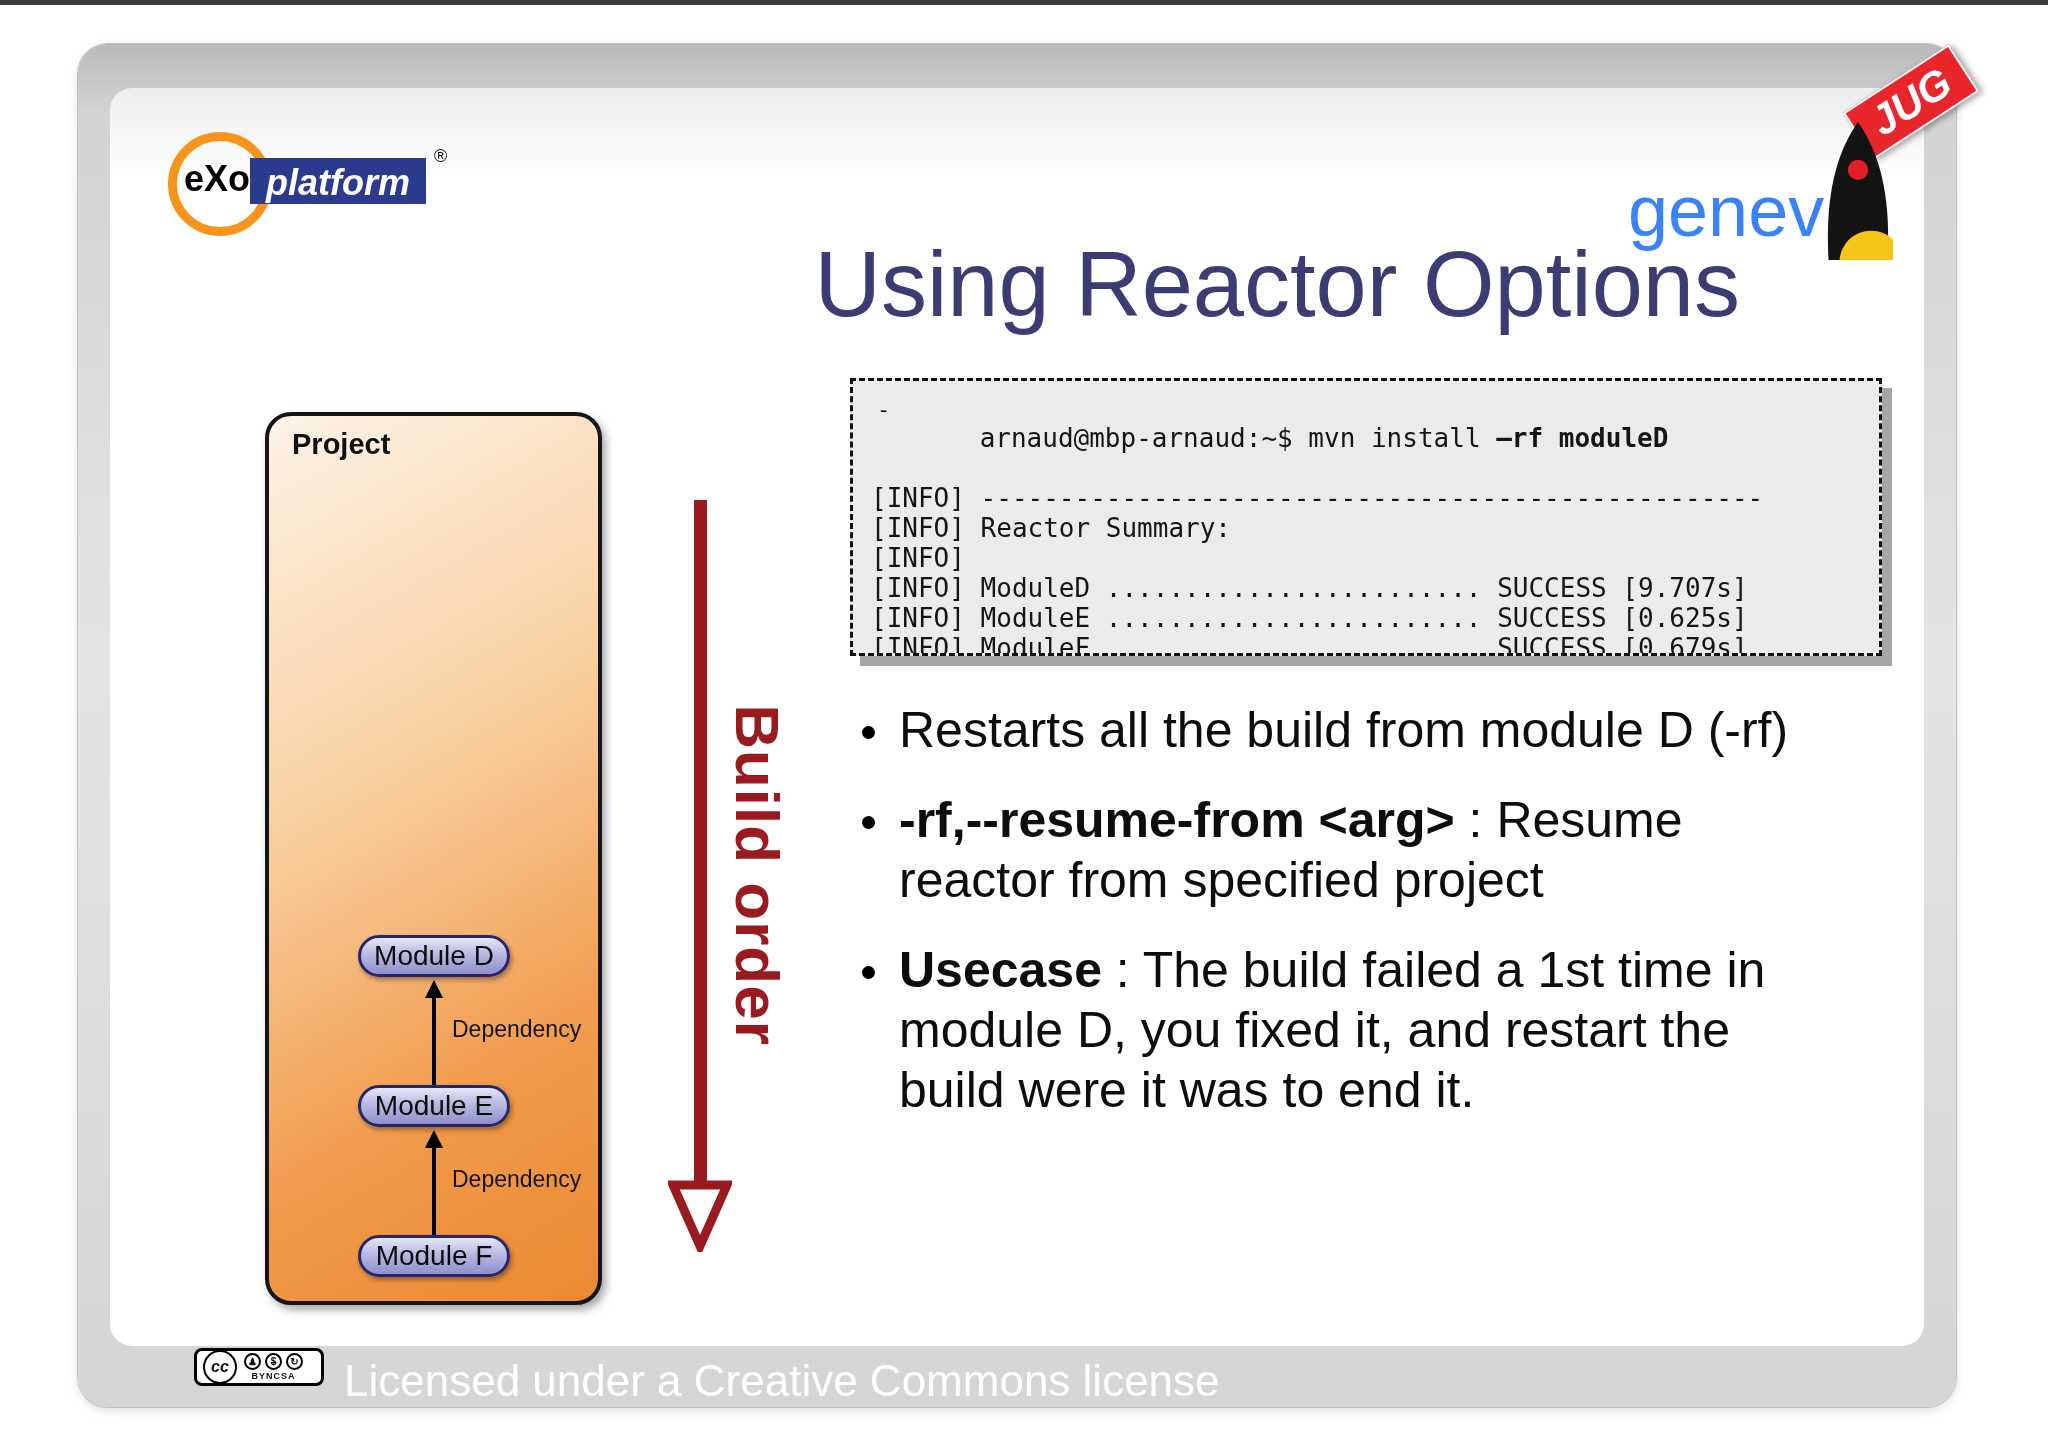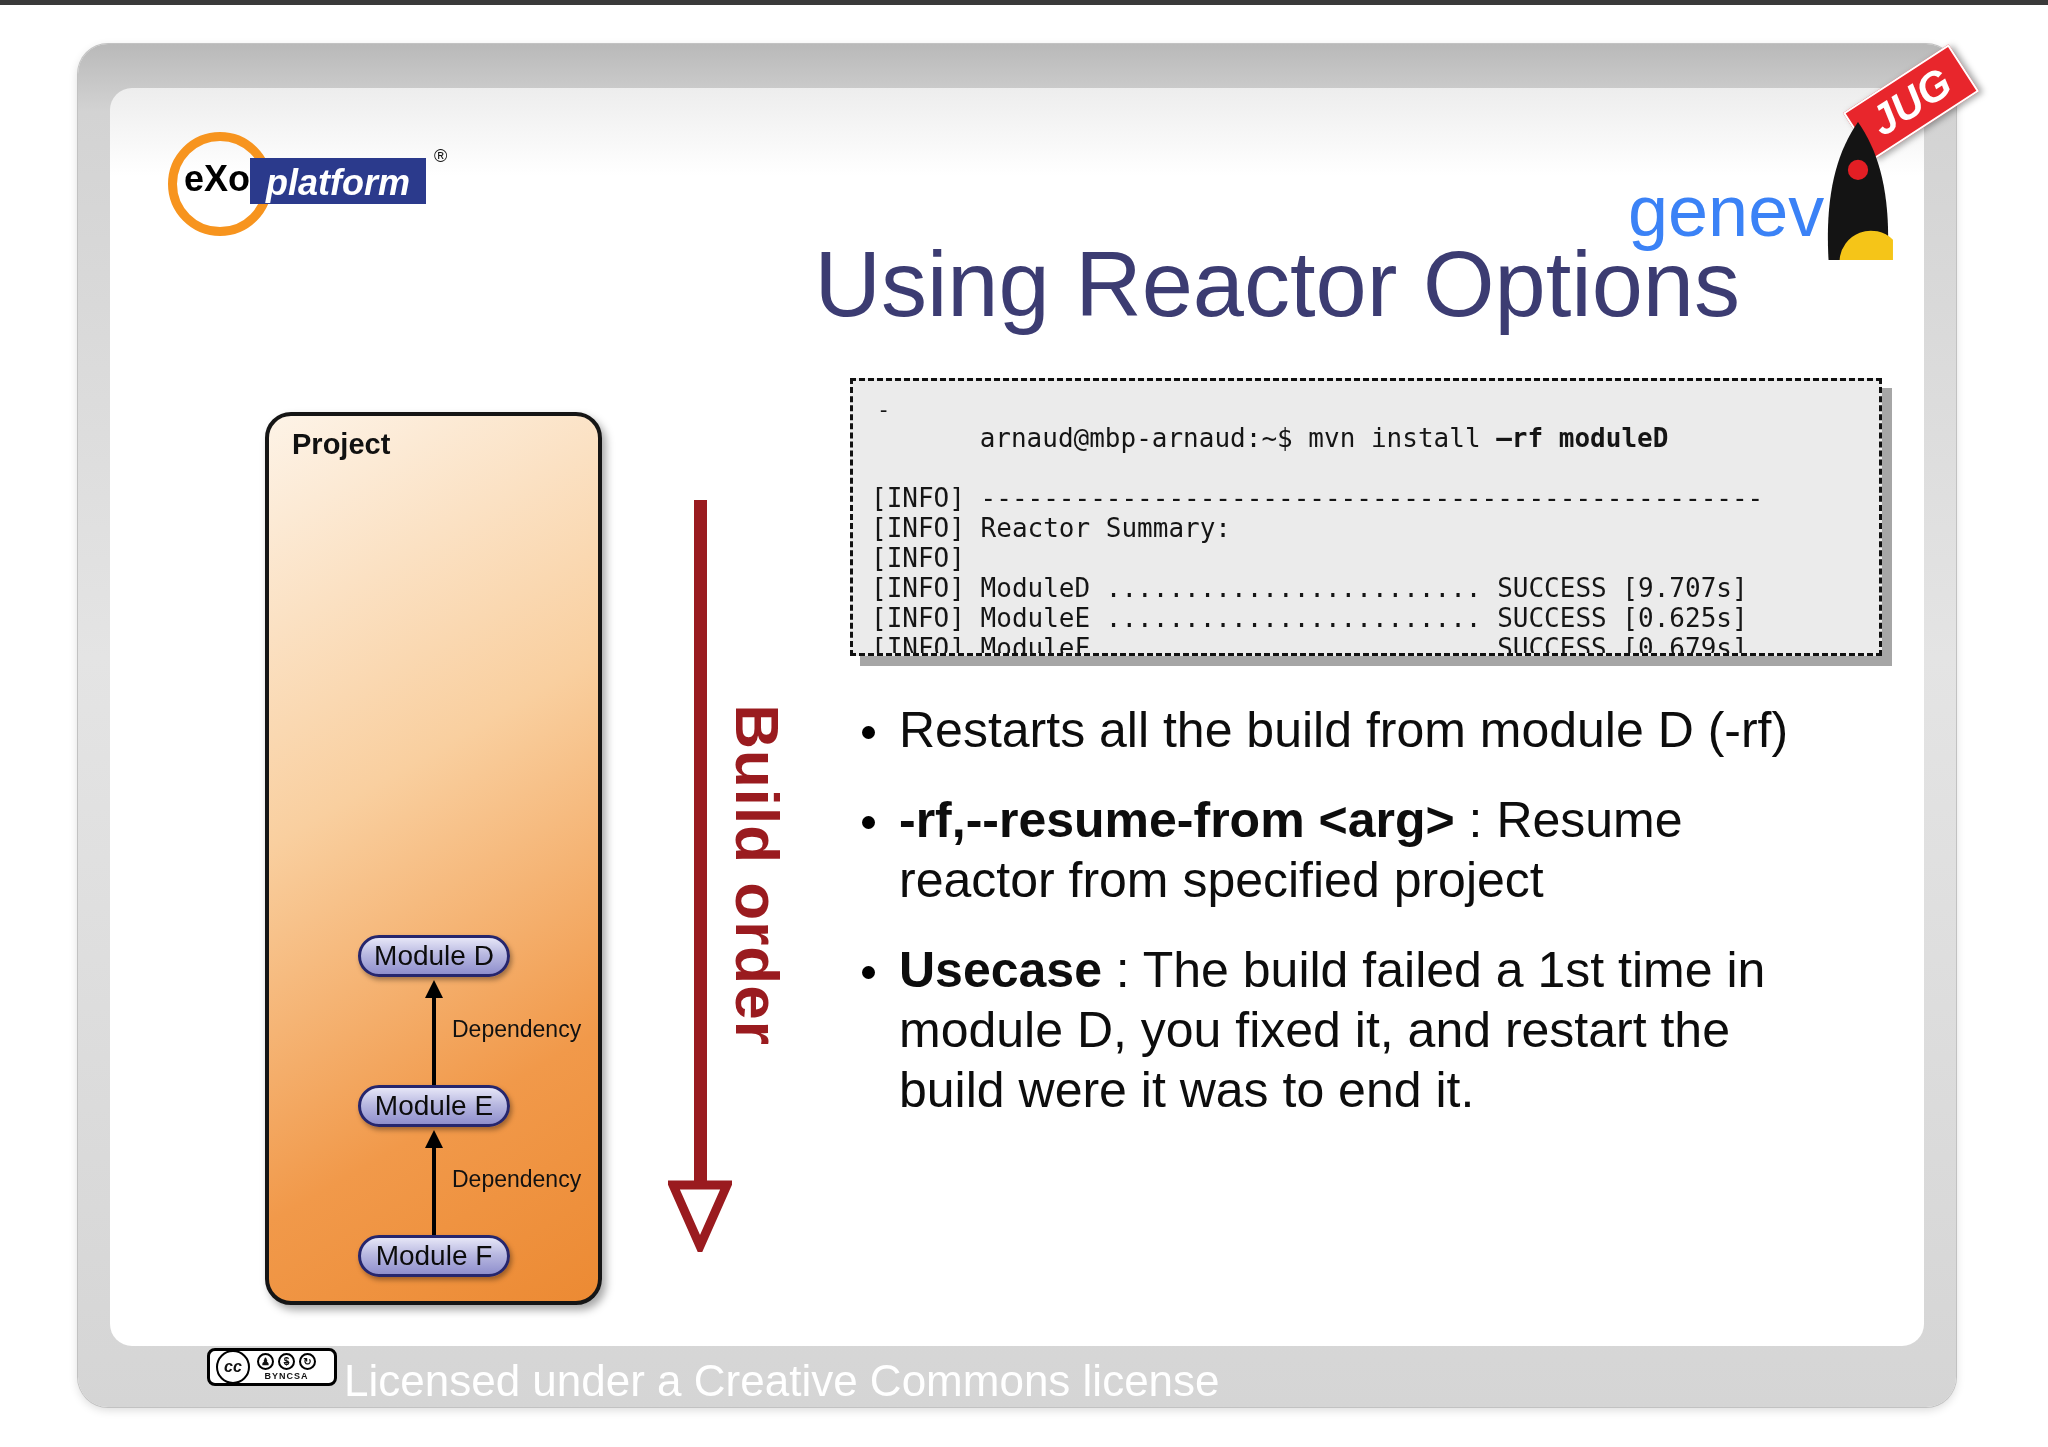--- a/index.html
+++ b/index.html
@@ -87,21 +87,21 @@
 
   
   .bullets{left:862px;top:700px;width:1000px;}
   .bullet{display:flex;gap:24px;margin-bottom:30px;}
   .bullet .dot{width:13px;height:13px;border-radius:50%;background:#000;flex:0 0 13px;margin-top:26px;}
   .btext{font-size:50px;line-height:60px;color:#0d0d0d;width:930px;}
   .bold{font-weight:700;}
 
   
   .cc-badge{
-    left:207px;top:1348px;width:130px;height:32px;box-sizing:border-box;
+    left:194px;top:1348px;width:130px;height:32px;box-sizing:border-box;
     background:#ffffff;border:3px solid #000;border-radius:8px;
     display:flex;align-items:center;padding:16px 6px;gap:7px;
   }
   .cc-main{
     width:30px;height:30px;border:2px solid #000;border-radius:50%;
     display:flex;align-items:center;justify-content:center;
     font-size:16px;font-weight:700;font-style:italic;
   }
   .cc-right{display:flex;flex-direction:column;align-items:center;gap:1px;}
   .cc-icons{display:flex;gap:4px;}

